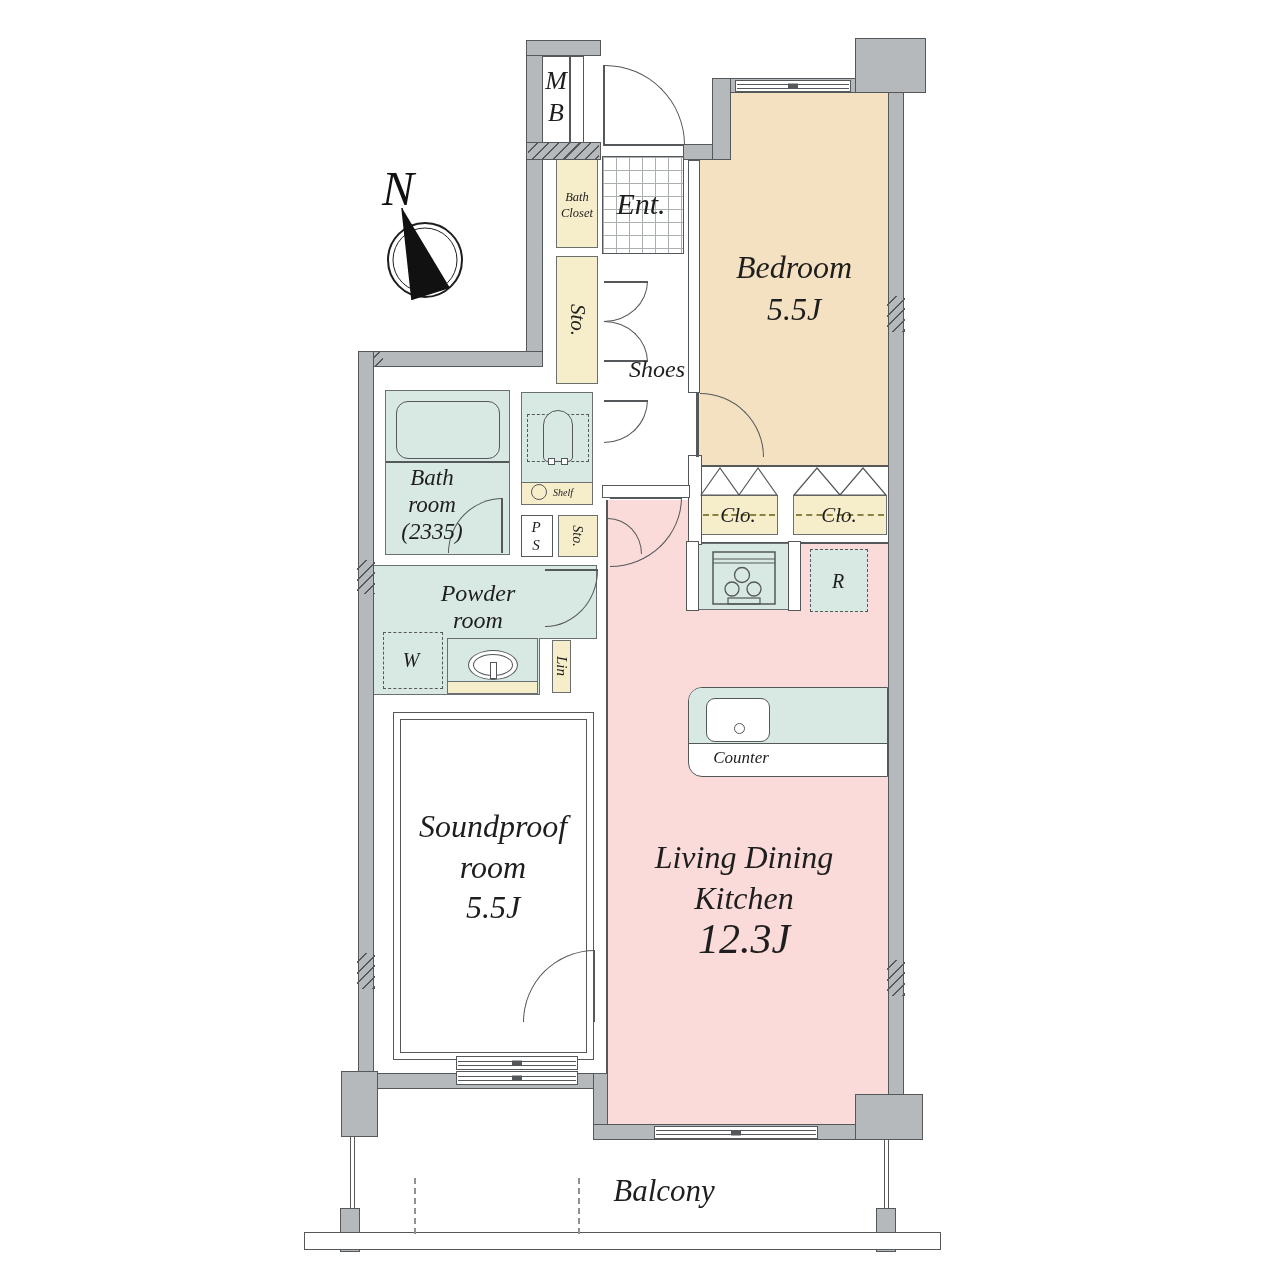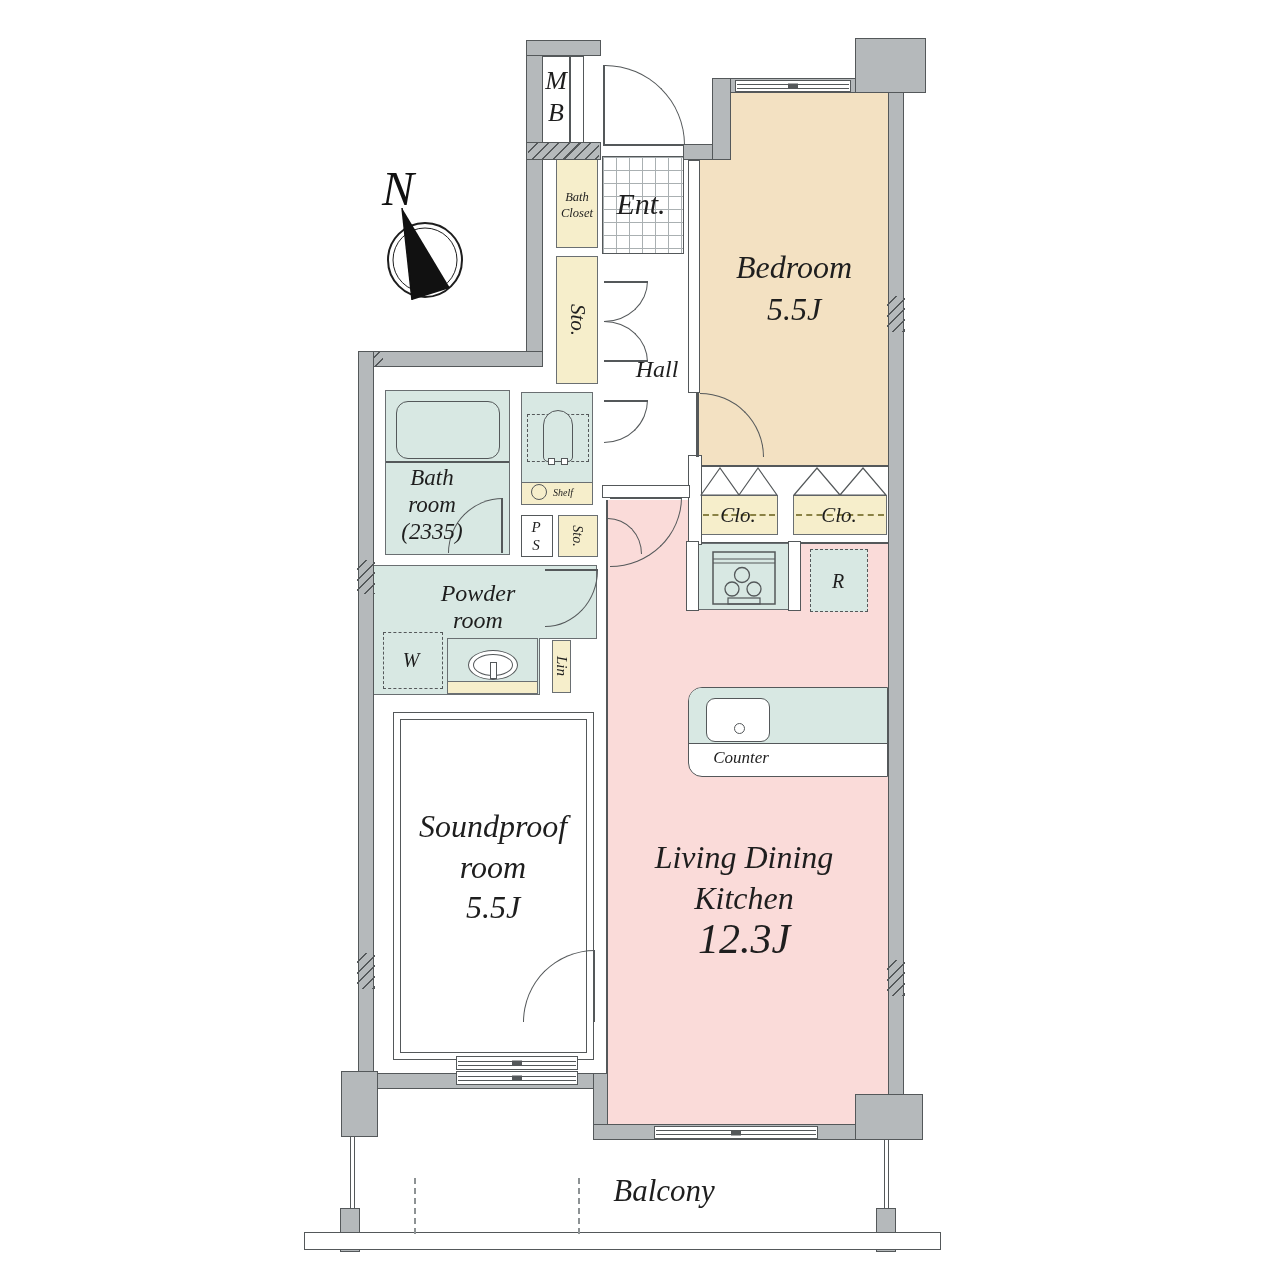--- a/index.html
+++ b/index.html
@@ -222,21 +222,21 @@
     <polygon points="32,53 80,133 42,145" fill="#111"></polygon>
     <line x1="32" y1="53" x2="42" y2="145" stroke="#111" stroke-width="1.5"></line>
   </svg>
 
   <div class="label" style="left:556px;top:81px;font-size:26px;">M</div>
   <div class="label" style="left:556px;top:113px;font-size:26px;">B</div>
   <div class="label" style="left:641px;top:204px;font-size:30px;">Ent.</div>
   <div class="label" style="left:577px;top:197px;font-size:12.5px;">Bath</div>
   <div class="label" style="left:577px;top:213px;font-size:12.5px;">Closet</div>
   <div class="label rot" style="left:577px;top:320px;font-size:21px;">Sto.</div>
-  <div class="label" style="left:657px;top:369px;font-size:24px;">Hall</div>
+  <div class="label" style="left:657px;top:369px;font-size:24px;">Shoes</div>
   <div class="label" style="left:794px;top:267px;font-size:32px;">Bedroom</div>
   <div class="label" style="left:794px;top:309px;font-size:32px;">5.5J</div>
   <div class="label" style="left:432px;top:477px;font-size:23px;">Bath</div>
   <div class="label" style="left:432px;top:504px;font-size:23px;">room</div>
   <div class="label" style="left:432px;top:531px;font-size:23px;">(2335)</div>
   <div class="label" style="left:563px;top:493px;font-size:10px;">Shelf</div>
   <div class="label" style="left:536px;top:527px;font-size:15px;">P</div>
   <div class="label" style="left:536px;top:545px;font-size:15px;">S</div>
   <div class="label rot" style="left:577px;top:536px;font-size:14px;">Sto.</div>
   <div class="label" style="left:738px;top:515px;font-size:21px;">Clo.</div>

